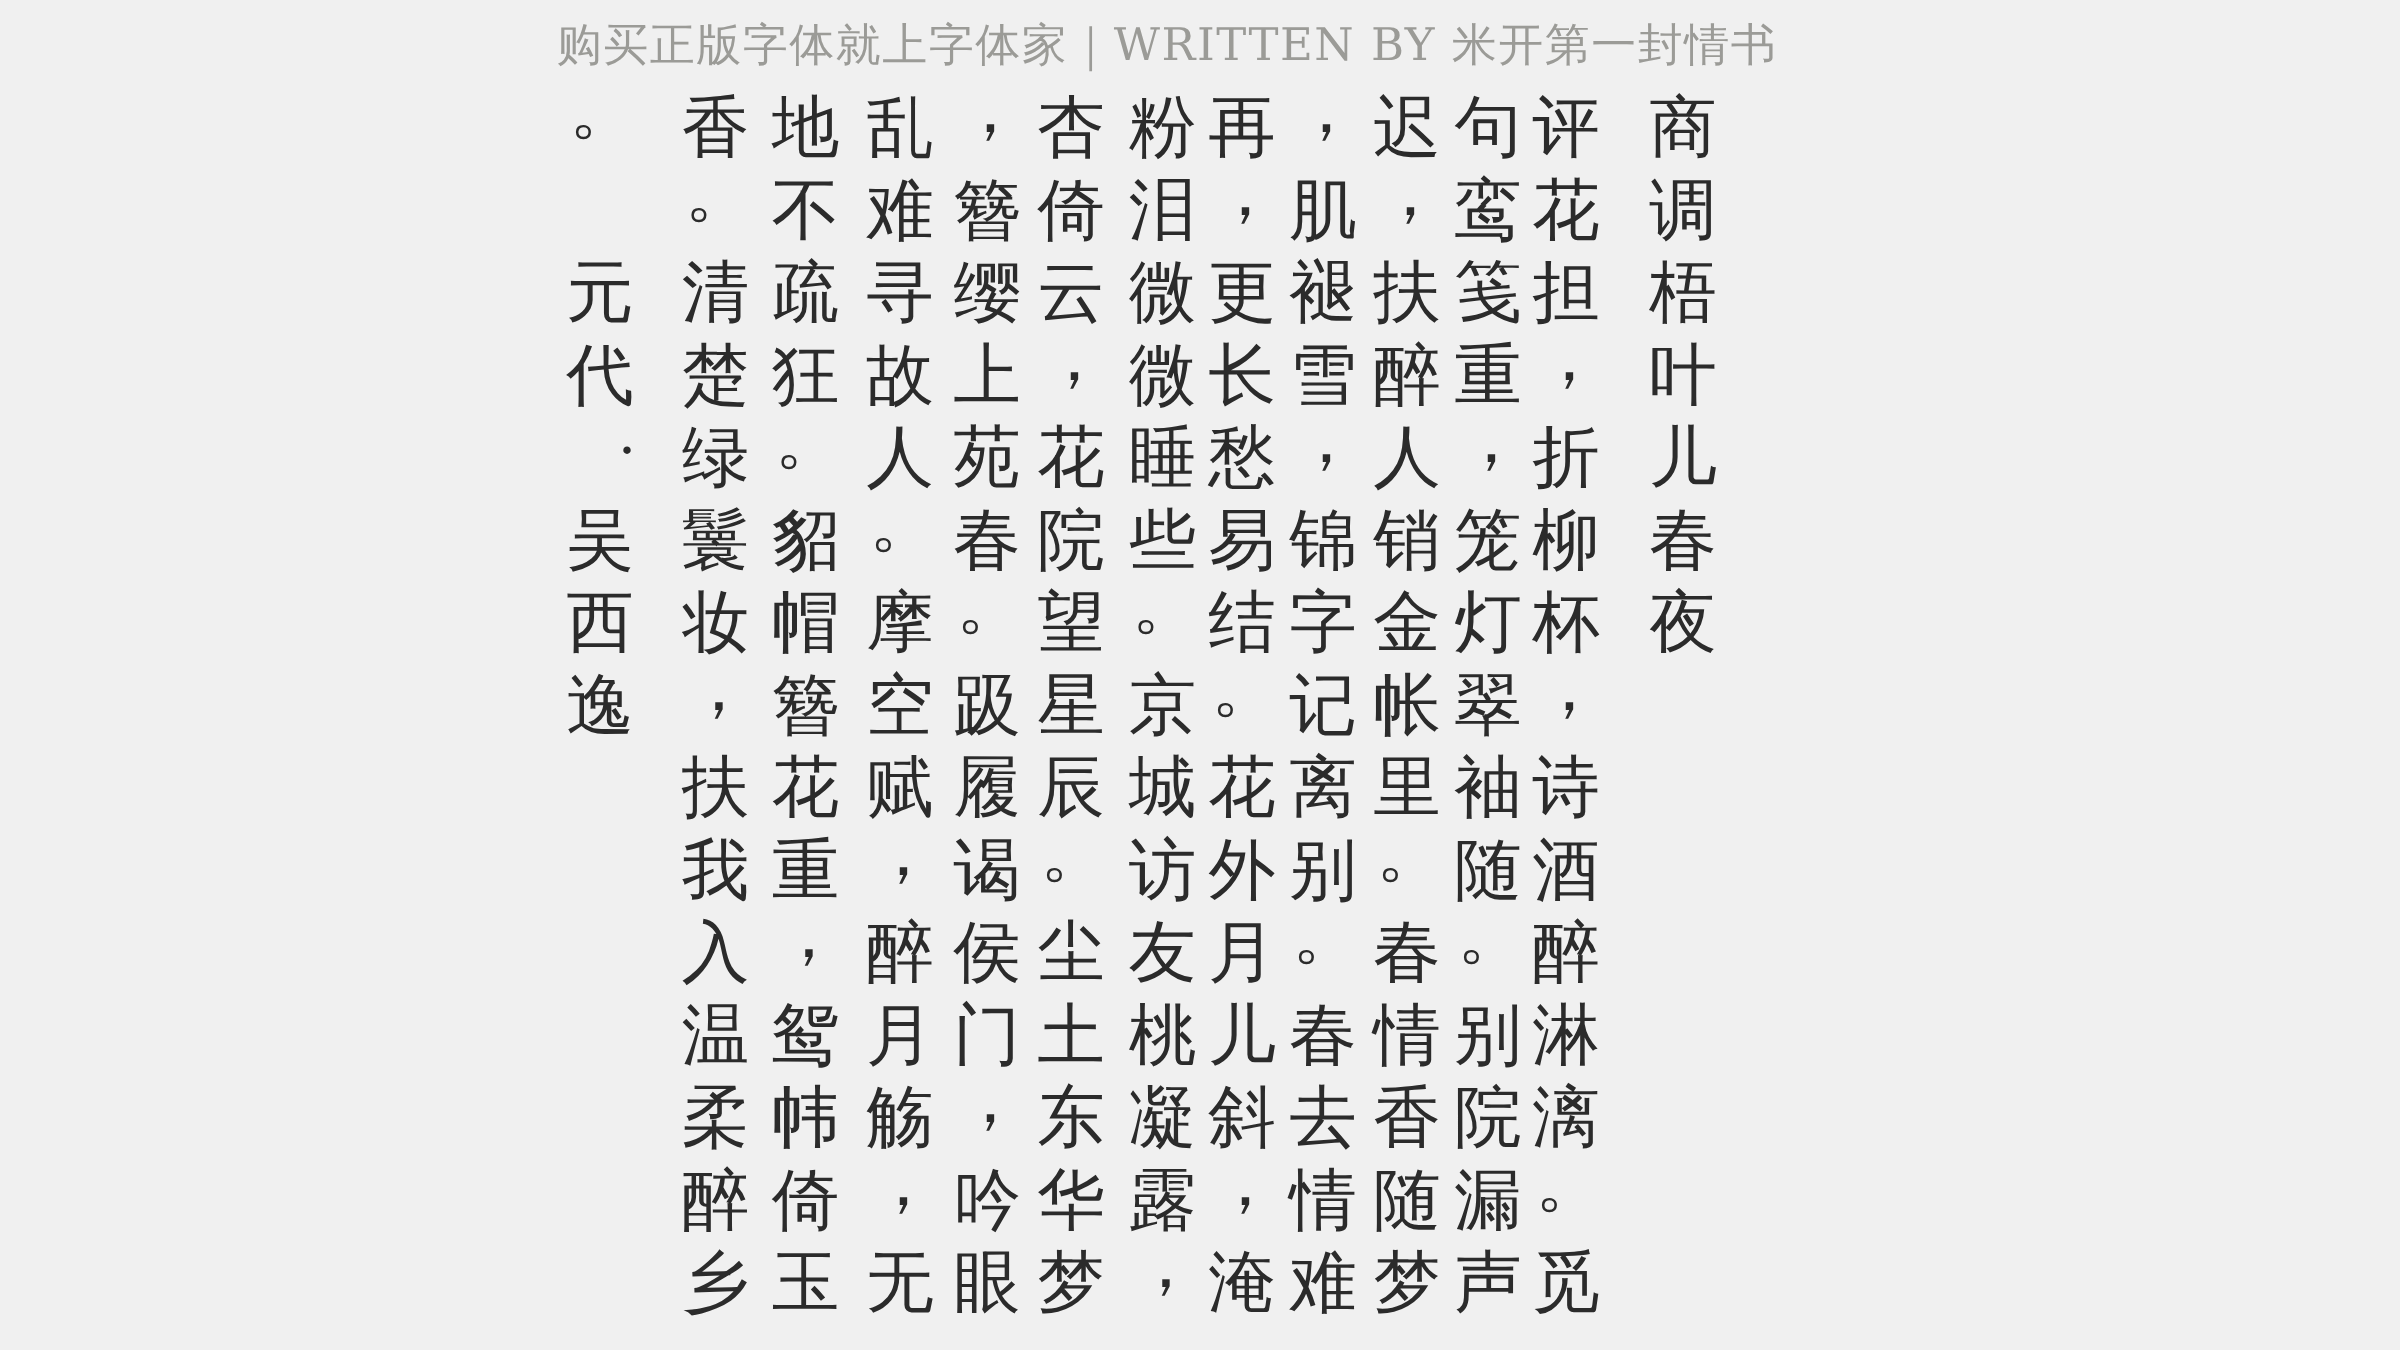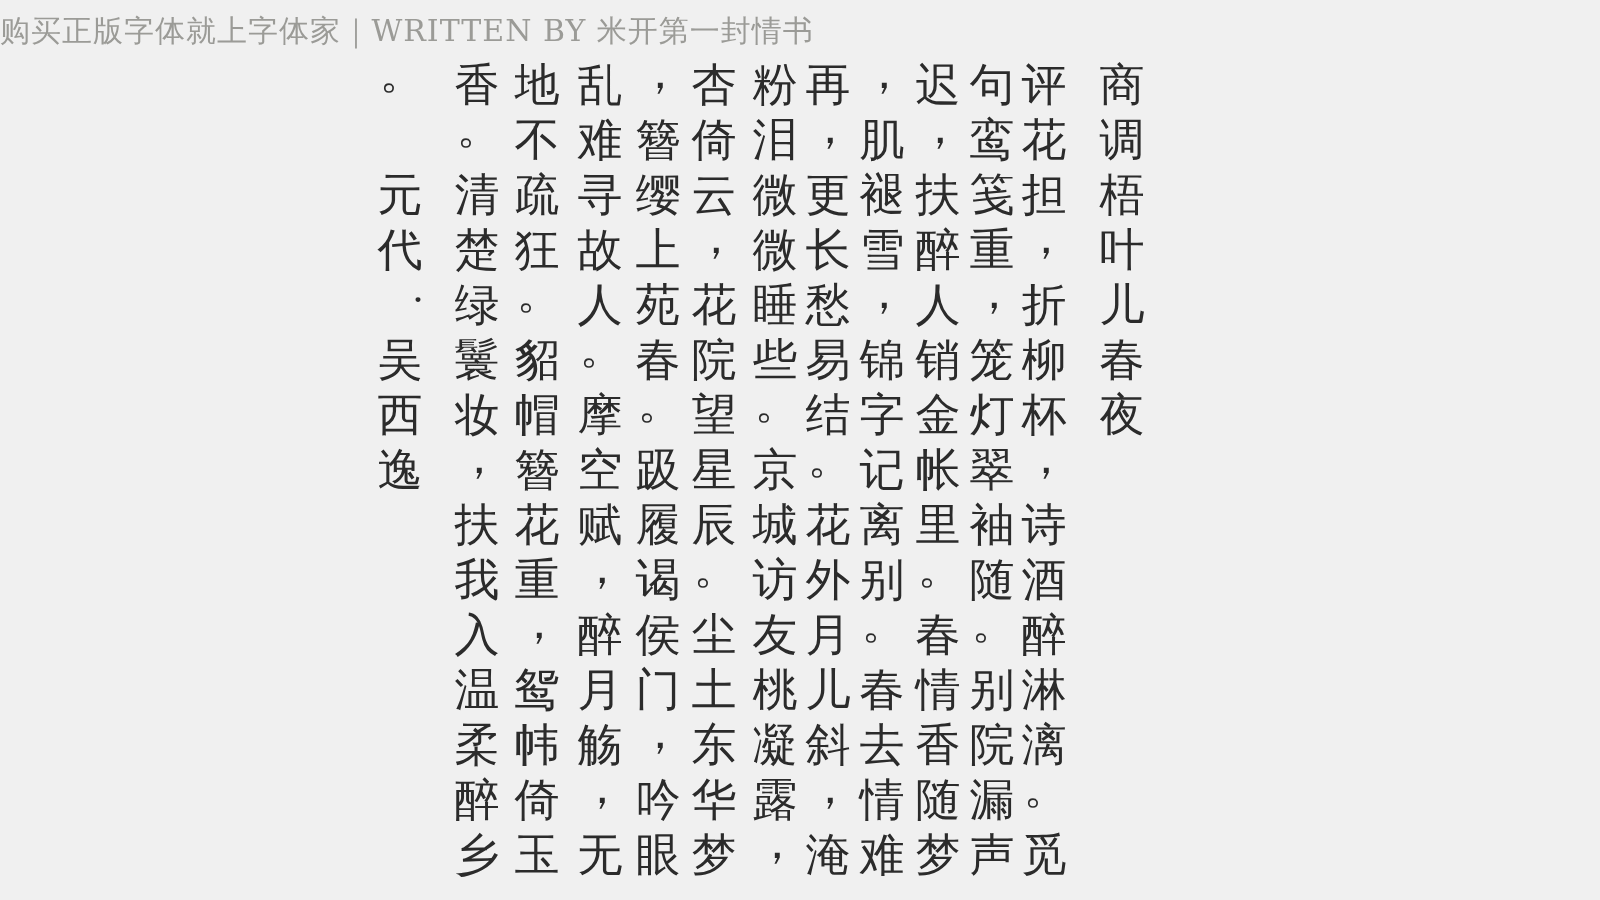--- a/index.html
+++ b/index.html
@@ -13,21 +13,21 @@
     height: 900px;
     overflow: hidden;
     background: var(--bg, #f0f0f0);
     font-family: "DejaVu Serif", serif;
   }
   .header {
     position: absolute;
     top: 13px;
     left: 0;
     width: 1556px;
-    text-align: left;
+    text-align: center;
     font-size: 30px;
     line-height: 36px;
     letter-spacing: 1px;
     color: var(--header-ink, #9b9b97);
     white-space: nowrap;
   }
   .poem {
     position: absolute;
     top: 0;
     left: 0;

